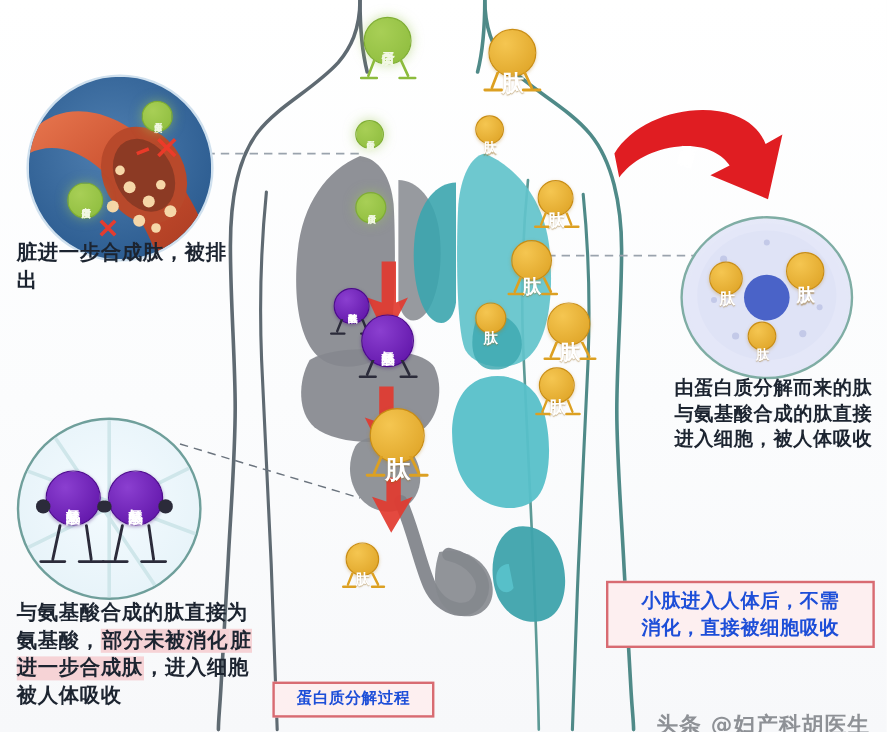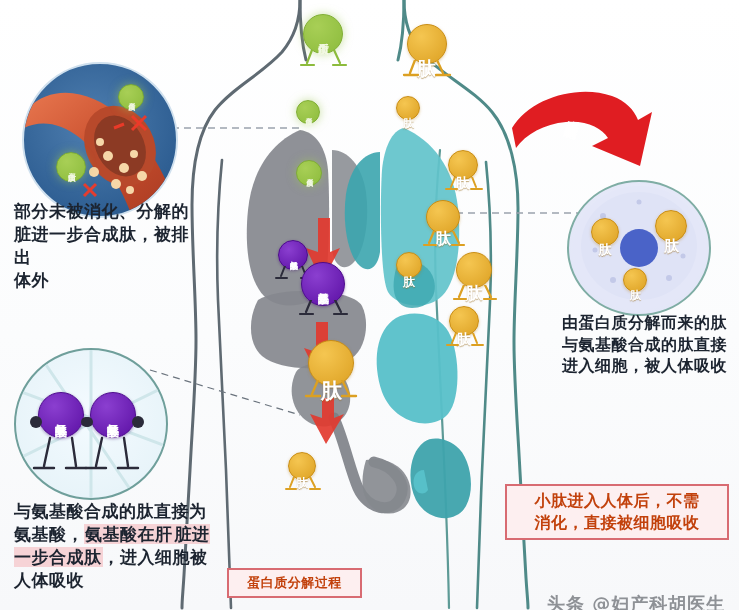--- a/index.html
+++ b/index.html
@@ -40,21 +40,21 @@
        border:2px solid #6f9f9b;}
   .inset.cell{background:radial-gradient(circle at 50% 45%,#eef0fb,#dfe3f6);
        border:2px solid #7fada4;}
 
   
   .txt{position:absolute;font-weight:bold;color:#1c2430;
        line-height:1.35;letter-spacing:.5px;}
   .txt .hl{background:#f6d3d6;color:#1c2430;padding:0 1px;}
 
   .redbox{position:absolute;border:2px solid #d86b72;background:#fdeff0;
-       color:#c2410c;font-weight:bold;line-height:1.35;
+       color:#1d4ed8;font-weight:bold;line-height:1.35;
        display:flex;align-items:center;justify-content:center;
        text-align:center;box-sizing:border-box;letter-spacing:.5px;}
 
   .banner{position:absolute;color:#fff;font-weight:bold;line-height:1.05;
        letter-spacing:1px;}
   .banner span{display:block;writing-mode:vertical-rl;text-orientation:upright;}
 
   .watermark{position:absolute;color:#8e9196;font-weight:bold;
        letter-spacing:1px;}
 </style>
@@ -167,23 +167,21 @@
     </svg>
     <div class="tok green" style="left:32px;top:88px;width:30px;height:30px;font-size:8px;">
       <span>蛋白质</span>
     </div>
     <div class="tok green" style="left:94px;top:20px;width:26px;height:26px;font-size:7px;">
       <span>蛋白质</span>
     </div>
   </div>
 
   <div class="txt" style="left:14px;top:200px;width:190px;font-size:17px;">
-    <div>部分未被消化、分解的</div>
     <div>脏进一步合成肽，被排出</div>
-    <div>体外</div>
   </div>
 
   <div class="inset aa" style="left:14px;top:348px;width:150px;height:148px;">
     <svg viewBox="0 0 150 148" style="width:100%;height:100%;position:absolute">
       <g stroke="#cfe6ea" stroke-width="3" fill="none">
         <path d="M75 0 L75 148 M0 40 L150 96 M0 110 L150 36 M20 0 L120 148"></path>
       </g>
     </svg>
     <div class="tok purple" style="left:22px;top:42px;width:46px;height:46px;font-size:12px;">
       <span>氨基酸</span>
@@ -201,21 +199,21 @@
       <g fill="#2b2b3a">
         <circle cx="20" cy="72" r="6"></circle>
           <circle cx="70" cy="72" r="5"></circle>
         <circle cx="72" cy="72" r="5"></circle>
           <circle cx="122" cy="72" r="6"></circle>
       </g>
     </svg>
   </div>
 
   <div class="txt" style="left:14px;top:500px;width:196px;font-size:17px;">
-    <span>与氨基酸合成的肽直接</span><span>为氨基酸，</span><span class="hl">氨基酸在肝</span><span class="hl">脏进一步合成肽</span><span>，进入</span><span>细胞被人体吸收</span>
+    <span>与氨基酸合成的肽直接</span><span>为氨基酸，</span><span class="hl">部分未被消化</span><span class="hl">脏进一步合成肽</span><span>，进入</span><span>细胞被人体吸收</span>
   </div>
 
   <div class="tok green" style="left:303px;top:14px;width:40px;height:40px;font-size:11px;">
     <span>蛋白质</span>
   </div>
   <svg style="position:absolute;left:298px;top:50px;width:52px;height:20px">
     <g stroke="#8cbb3c" stroke-width="2.2" fill="none" stroke-linecap="round">
       <path d="M14 0 L9 13 M3 15 L16 15 M36 0 L42 13 M35 15 L48 15"></path>
     </g>
   </svg>

